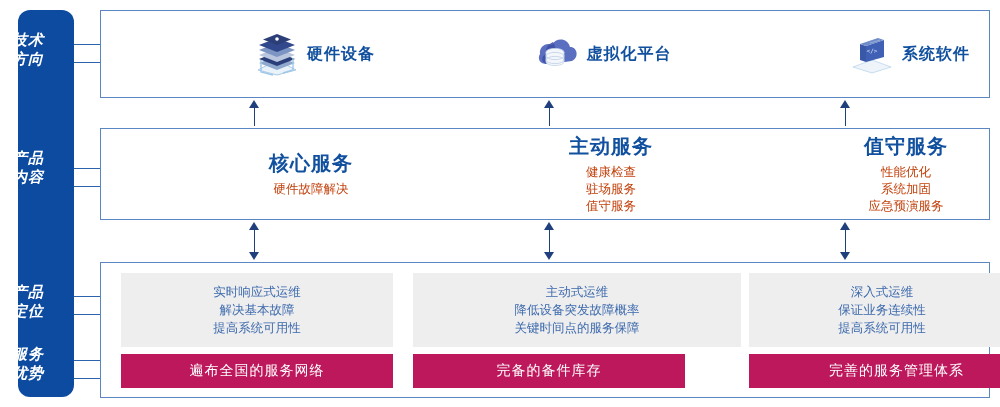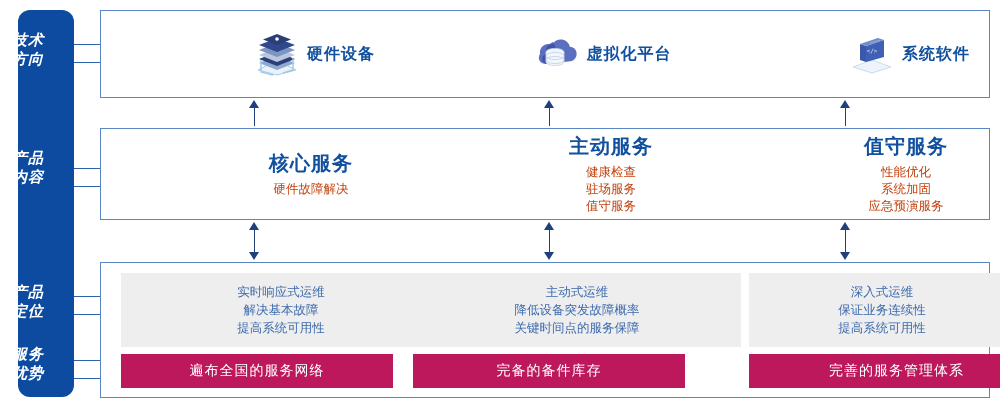--- a/index.html
+++ b/index.html
@@ -305,21 +305,21 @@
   </div>
   <div class="arrow-up" style="left:840px; top:222px; height:38px;">
     <div class="arrow-line" style="top:4px; height:30px;"></div>
     <div class="tri-up"></div>
     <div class="tri-down"></div>
   </div>
 
   <div class="panel" id="panel-bottom">
 
     <div class="bottom-col" style="left:20px; width:272px;">
-      <div class="gray-box" style="width:272px;padding-left:24px;">
+      <div class="gray-box" style="width:272px;">
         <div class="gray-line">实时响应式运维</div>
         <div class="gray-line">解决基本故障</div>
         <div class="gray-line">提高系统可用性</div>
       </div>
       <div class="blue-bar" style="width:272px;">遍布全国的服务网络</div>
     </div>
 
     <div class="bottom-col" style="left:312px; width:272px;">
       <div class="gray-box" style="width:328px;">
         <div class="gray-line">主动式运维</div>

